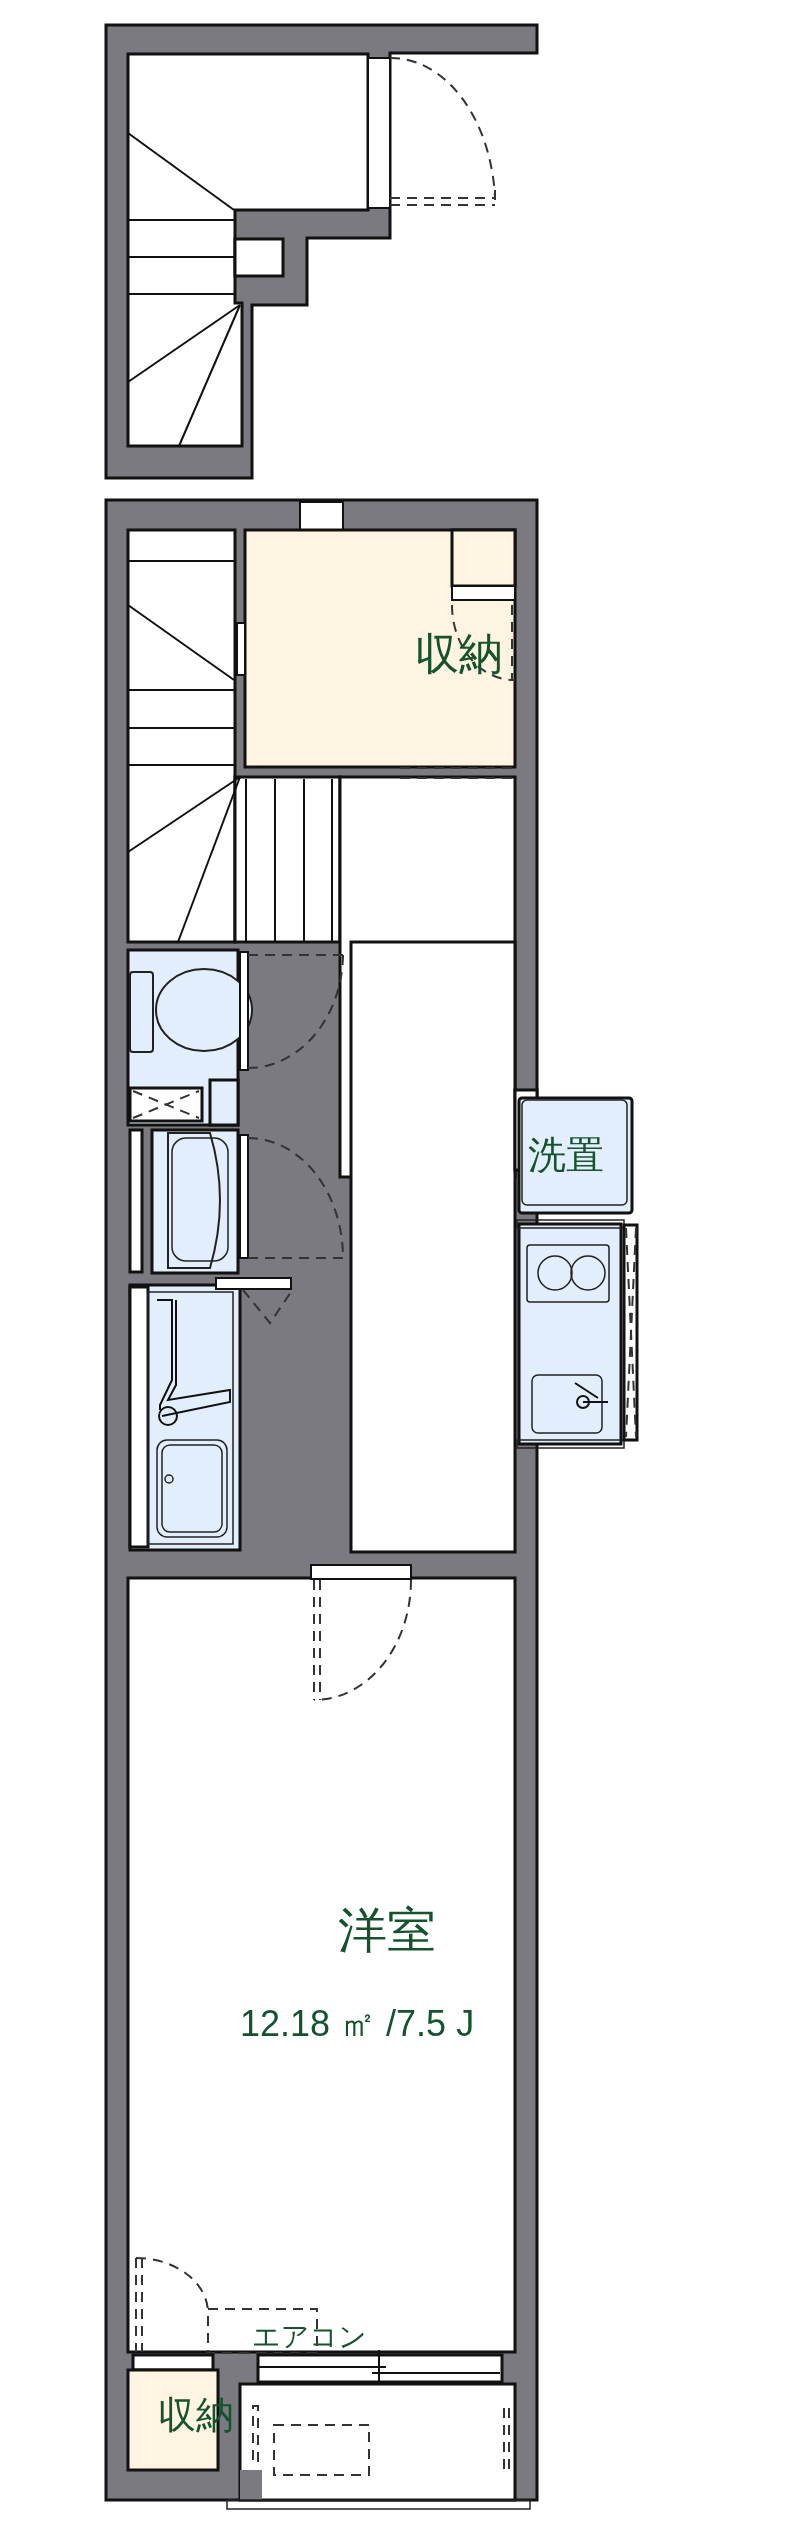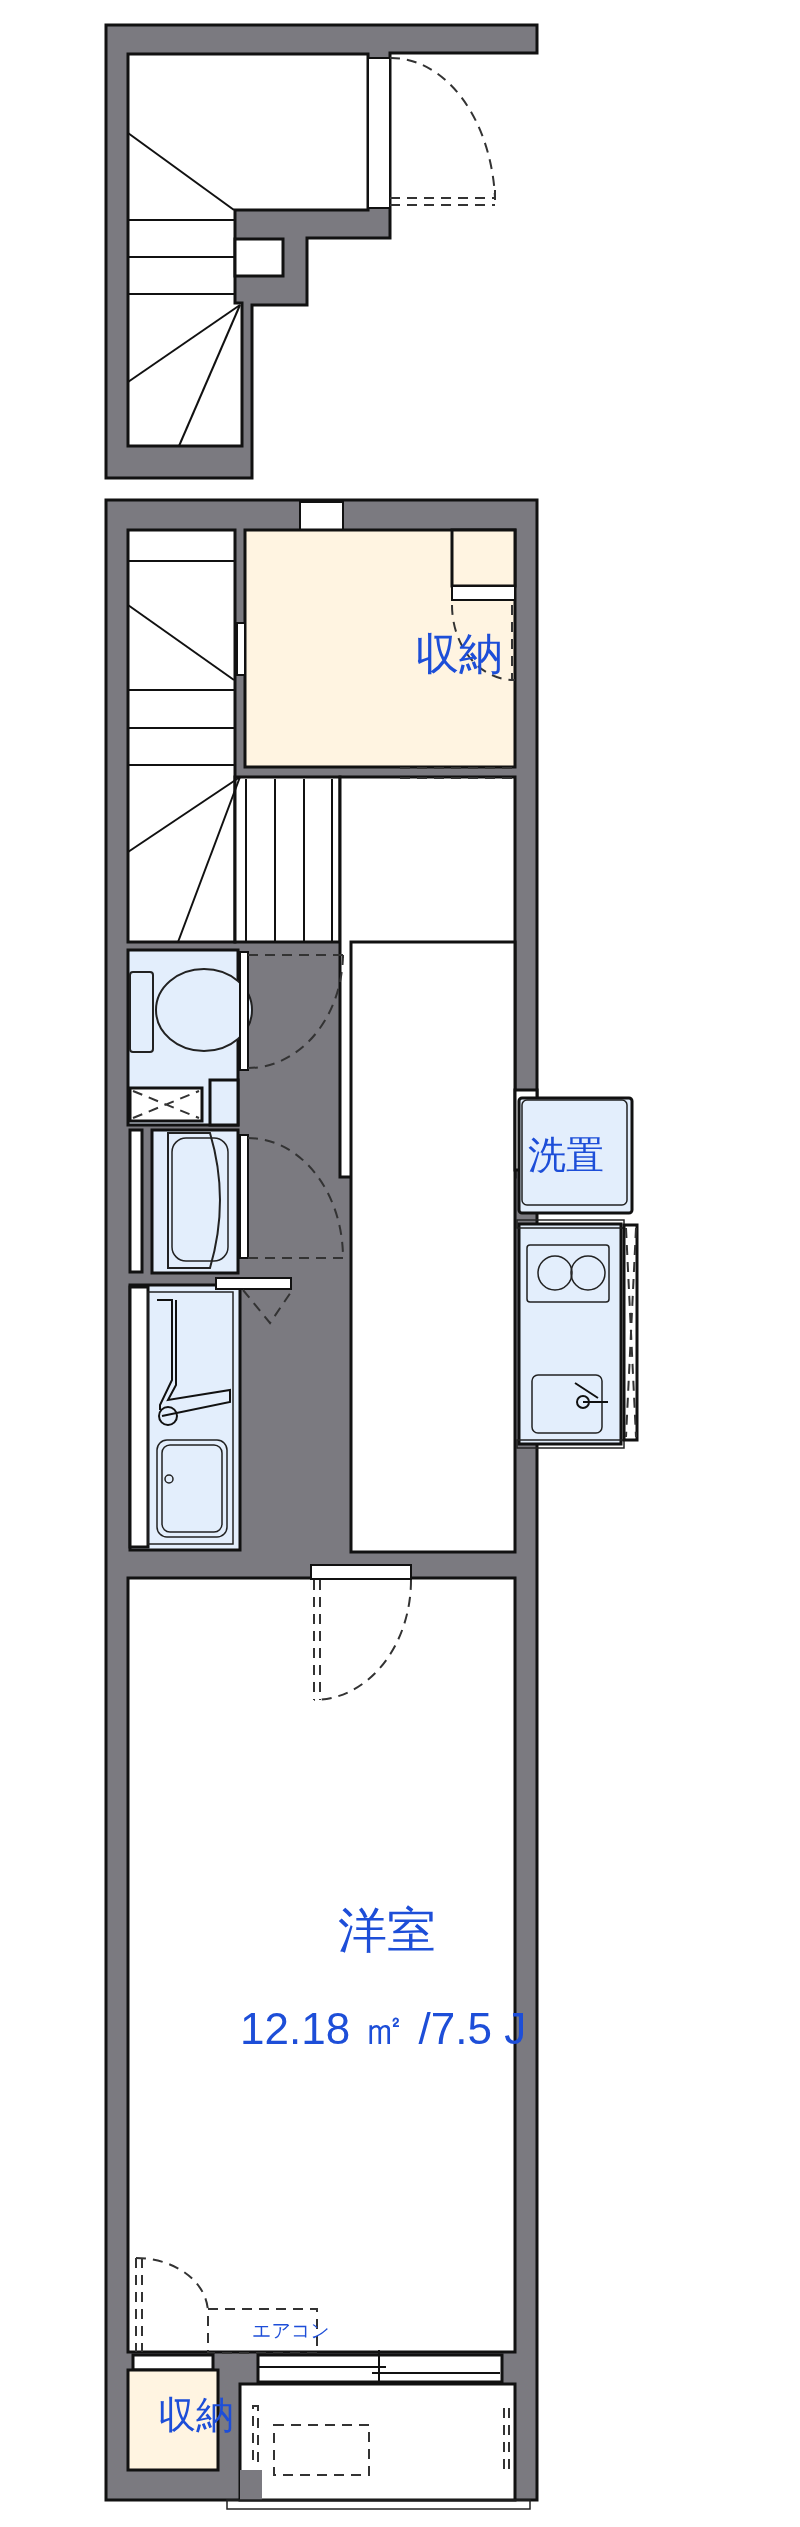--- a/index.html
+++ b/index.html
@@ -8,26 +8,26 @@
   svg.plan { position: absolute; left: 0; top: 0; }
   .wall { fill: #7b7a80; stroke: #111; stroke-width: 3; }
   .room-white { fill: #ffffff; stroke: #111; stroke-width: 3; }
   .room-beige { fill: #fff4e1; stroke: #111; stroke-width: 3; }
   .room-blue { fill: #e3eefc; stroke: #111; stroke-width: 3; }
   .line { stroke: #111; stroke-width: 2; fill: none; }
   .thin { stroke: #222; stroke-width: 1.5; fill: none; }
   .dash { stroke: #333; stroke-width: 2; stroke-dasharray: 10 7; fill: none; }
   .fixture { fill: #e3eefc; stroke: #222; stroke-width: 2; }
   .opening { fill: #ffffff; stroke: #111; stroke-width: 2; }
-  .label { position: absolute; color: #1d4ed8; white-space: nowrap; }
+  .label { position: absolute; color: #14532d; white-space: nowrap; }
   .lbl-storage-top { left: 415px; top: 625px; font-size: 44px; }
   .lbl-washer { left: 528px; top: 1130px; font-size: 38px; text-align: center; }
   .lbl-room { left: 338px; top: 1898px; font-size: 49px; }
-  .lbl-area { left: 240px; top: 2000px; font-size: 44px; font-family: "Liberation Sans", sans-serif; }
-  .lbl-aircon { left: 252px; top: 2318px; font-size: 19px; }
+  .lbl-area { left: 240px; top: 2000px; font-size: 36px; font-family: "Liberation Sans", sans-serif; }
+  .lbl-aircon { left: 252px; top: 2318px; font-size: 28px; }
   .lbl-storage-bot { left: 158px; top: 2390px; font-size: 38px; }
 </style>
 </head>
 <body>
 
 <svg class="plan" width="800" height="2527" viewBox="0 0 800 2527">
 
   <g>
 
     <path class="wall" d="M106,25 L537,25 L537,53 L390,53 L390,57 L390,238 L307,238 L307,305 L252,305 L252,478 L106,478 Z"></path>

